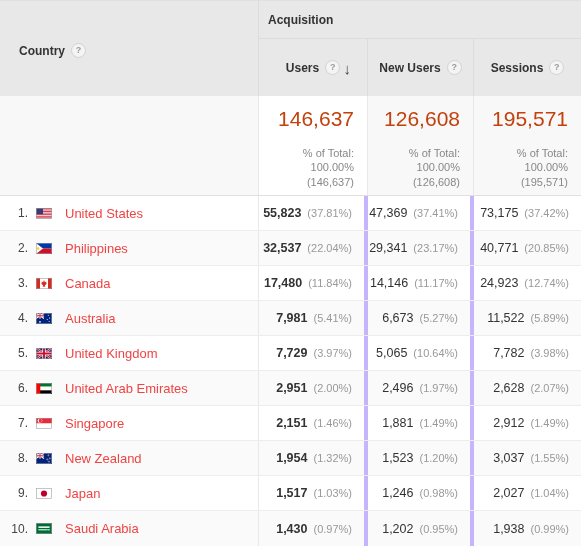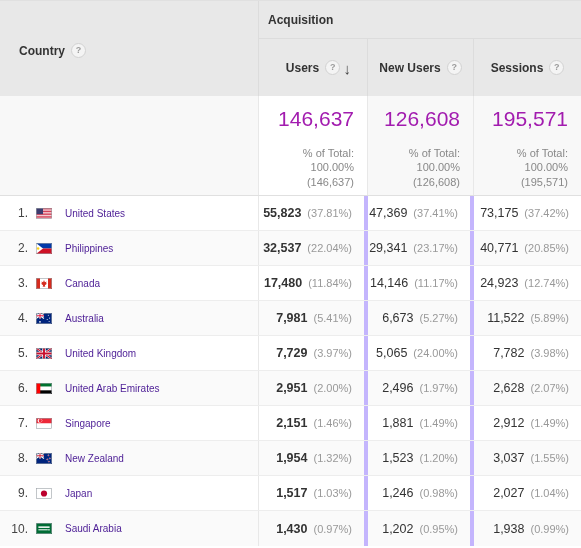--- a/index.html
+++ b/index.html
@@ -142,21 +142,21 @@
     background: #ffffff;
   }
   .summary-cell:nth-child(2) { background: #f8f8f8; }
   .summary-cell:nth-child(3) { background: #f8f8f8; }
   .summary-cell:last-child { border-right: none; }
   .sc-users    { flex: 0 0 109px; }
   .sc-newusers { flex: 0 0 106px; }
   .sc-sessions { flex: 0 0 107px; }
   .sum-big {
     font-size: 21px;
-    color: #a21caf;
+    color: #c2410c;
     line-height: 1.12;
     font-weight: normal;
   }
   .sum-sub {
     font-size: 11px;
     color: #888888;
     line-height: 1.32;
     margin-top: 15px;
   }
 
@@ -190,22 +190,22 @@
     box-sizing: border-box;
   }
   .flag {
     flex: 0 0 24px;
     display: flex;
     align-items: center;
     justify-content: center;
   }
   .flag svg { display: block; }
   .country-name {
-    font-size: 10px;
-    color: #4c1d95;
+    font-size: 13px;
+    color: #ef4444;
     padding-left: 9px;
     white-space: nowrap;
   }
 
   .cells {
     flex: 1 1 auto;
     display: flex;
   }
   .cell {
     box-sizing: border-box;
@@ -453,21 +453,21 @@
           </span>
           <span class="country-name">United Kingdom</span>
         </div>
         <div class="cells">
           <div class="cell c-users">
             <span class="val">7,729</span>
             <span class="pct">(3.97%)</span>
           </div>
           <div class="cell c-newusers">
             <span class="val">5,065</span>
-            <span class="pct">(24.00%)</span>
+            <span class="pct">(10.64%)</span>
           </div>
           <div class="cell c-sessions">
             <span class="val">7,782</span>
             <span class="pct">(3.98%)</span>
           </div>
         </div>
       </div>
       <div class="row alt">
         <div class="cell-dim">
           <span class="rank">6.</span>

